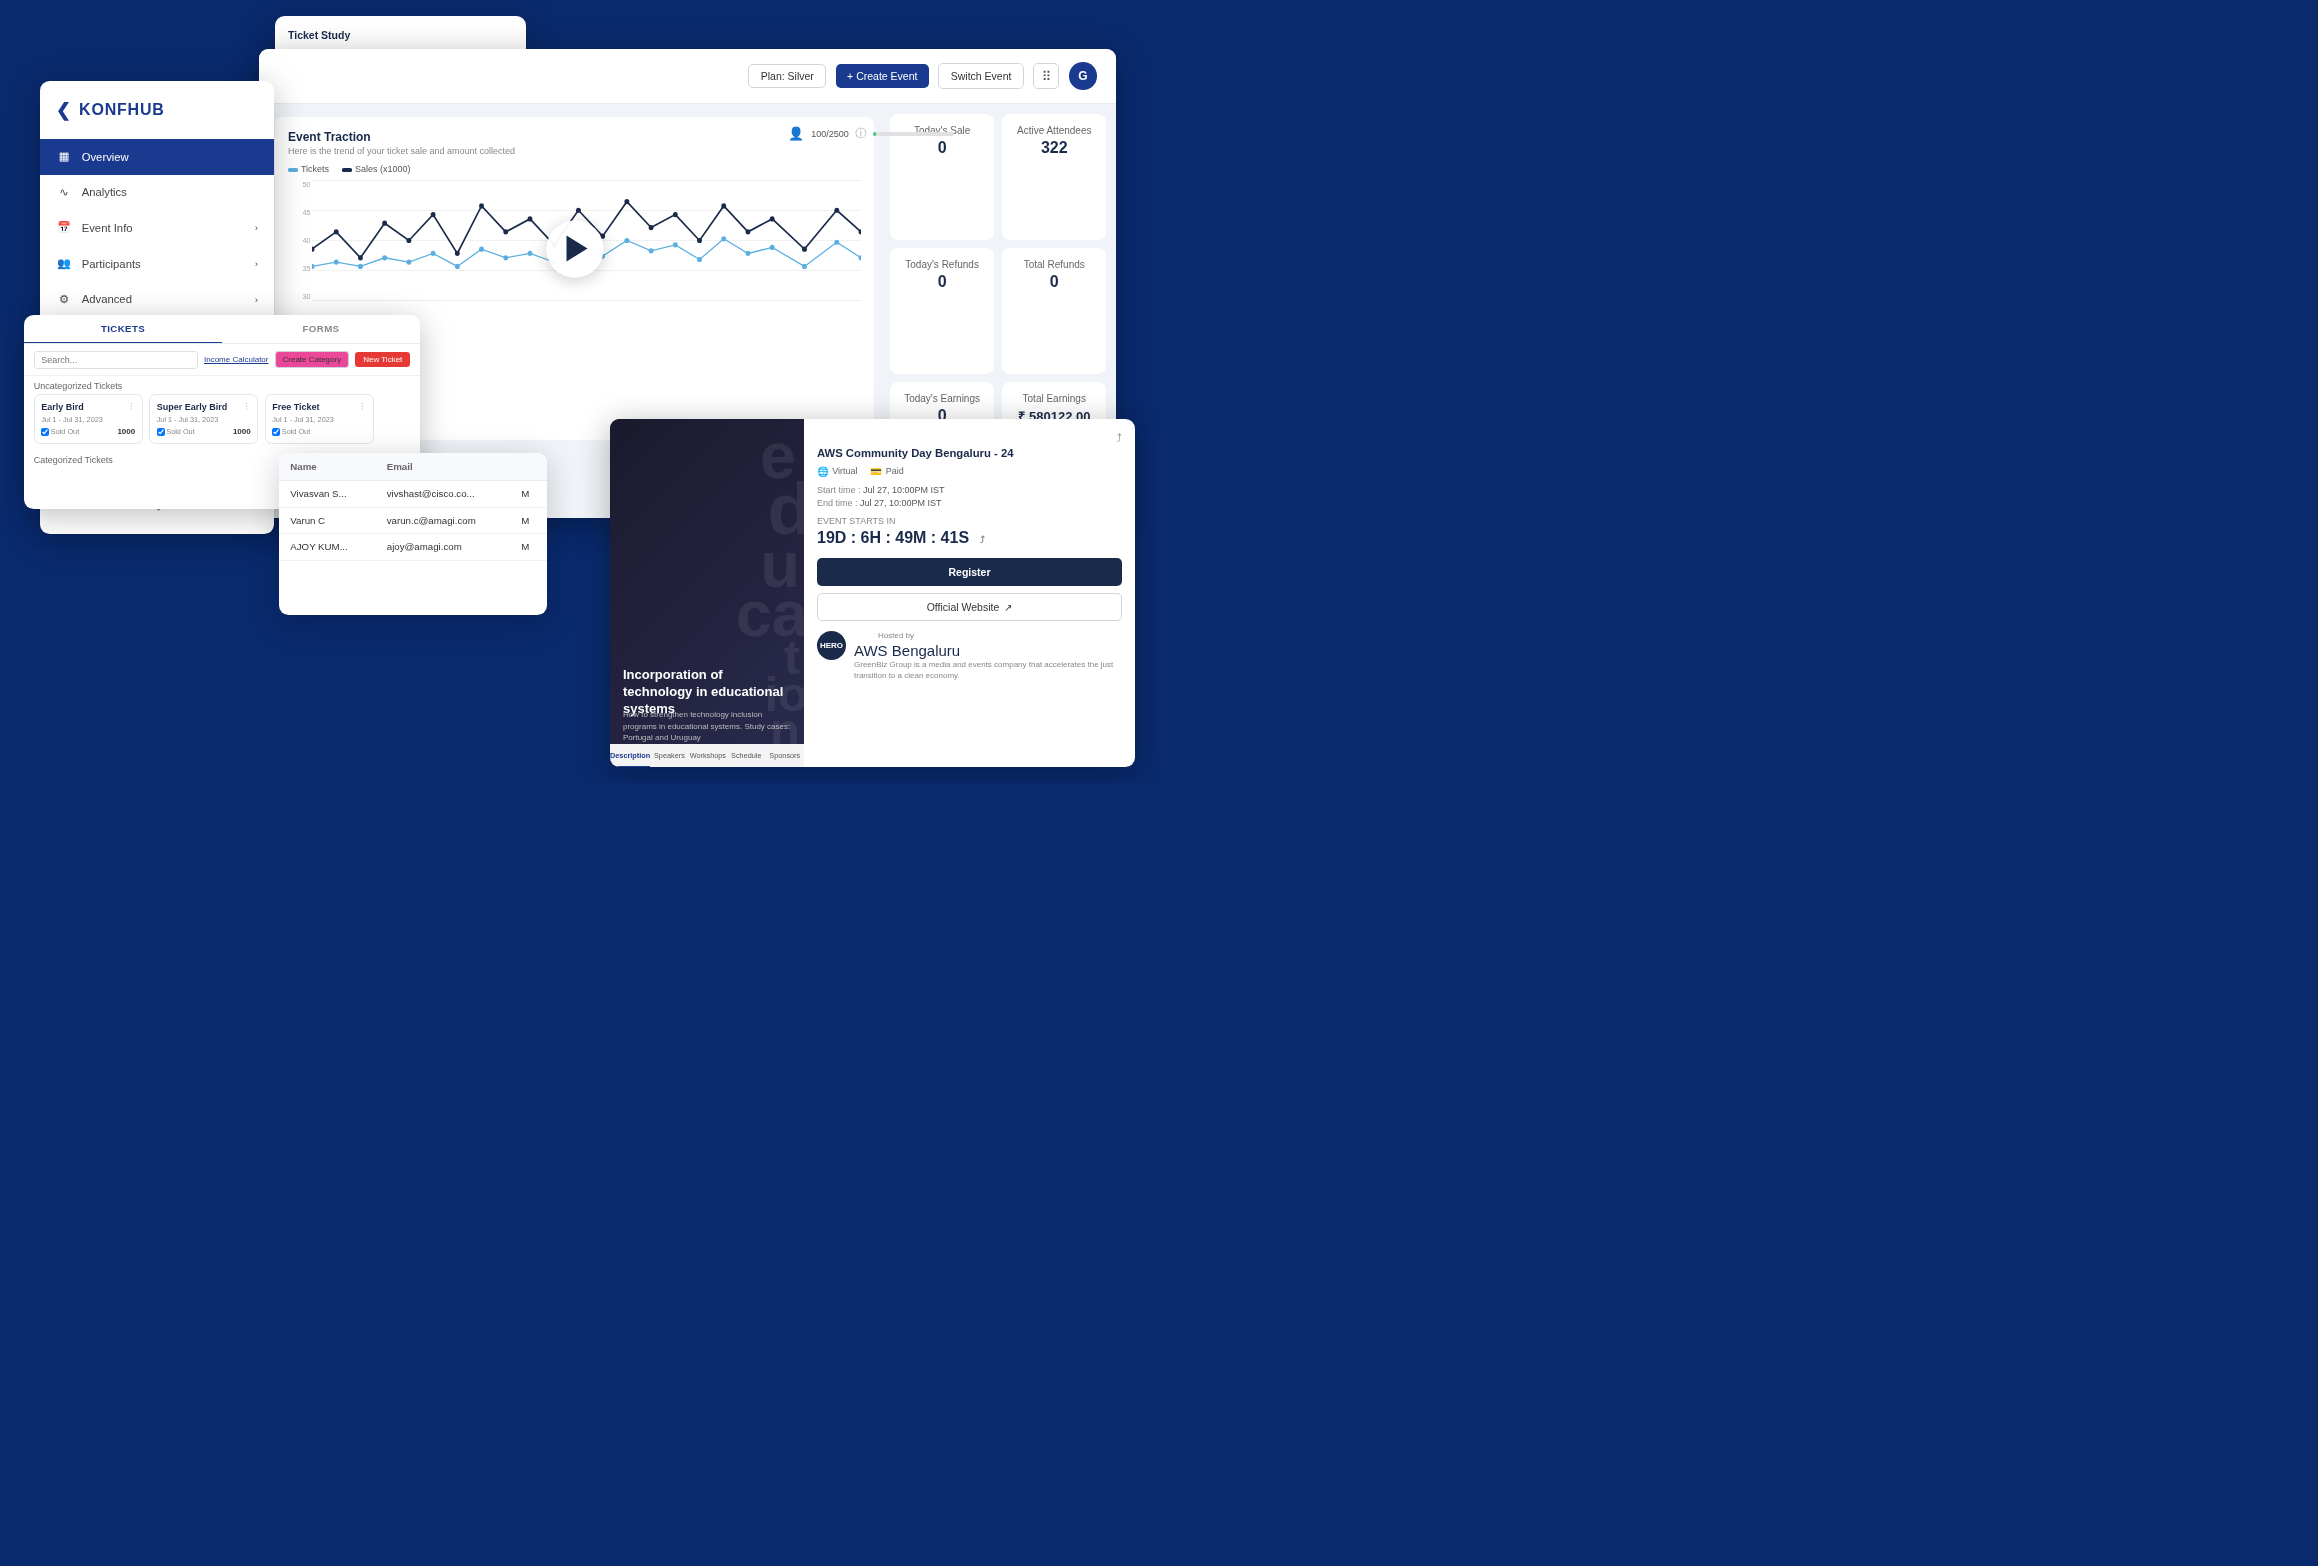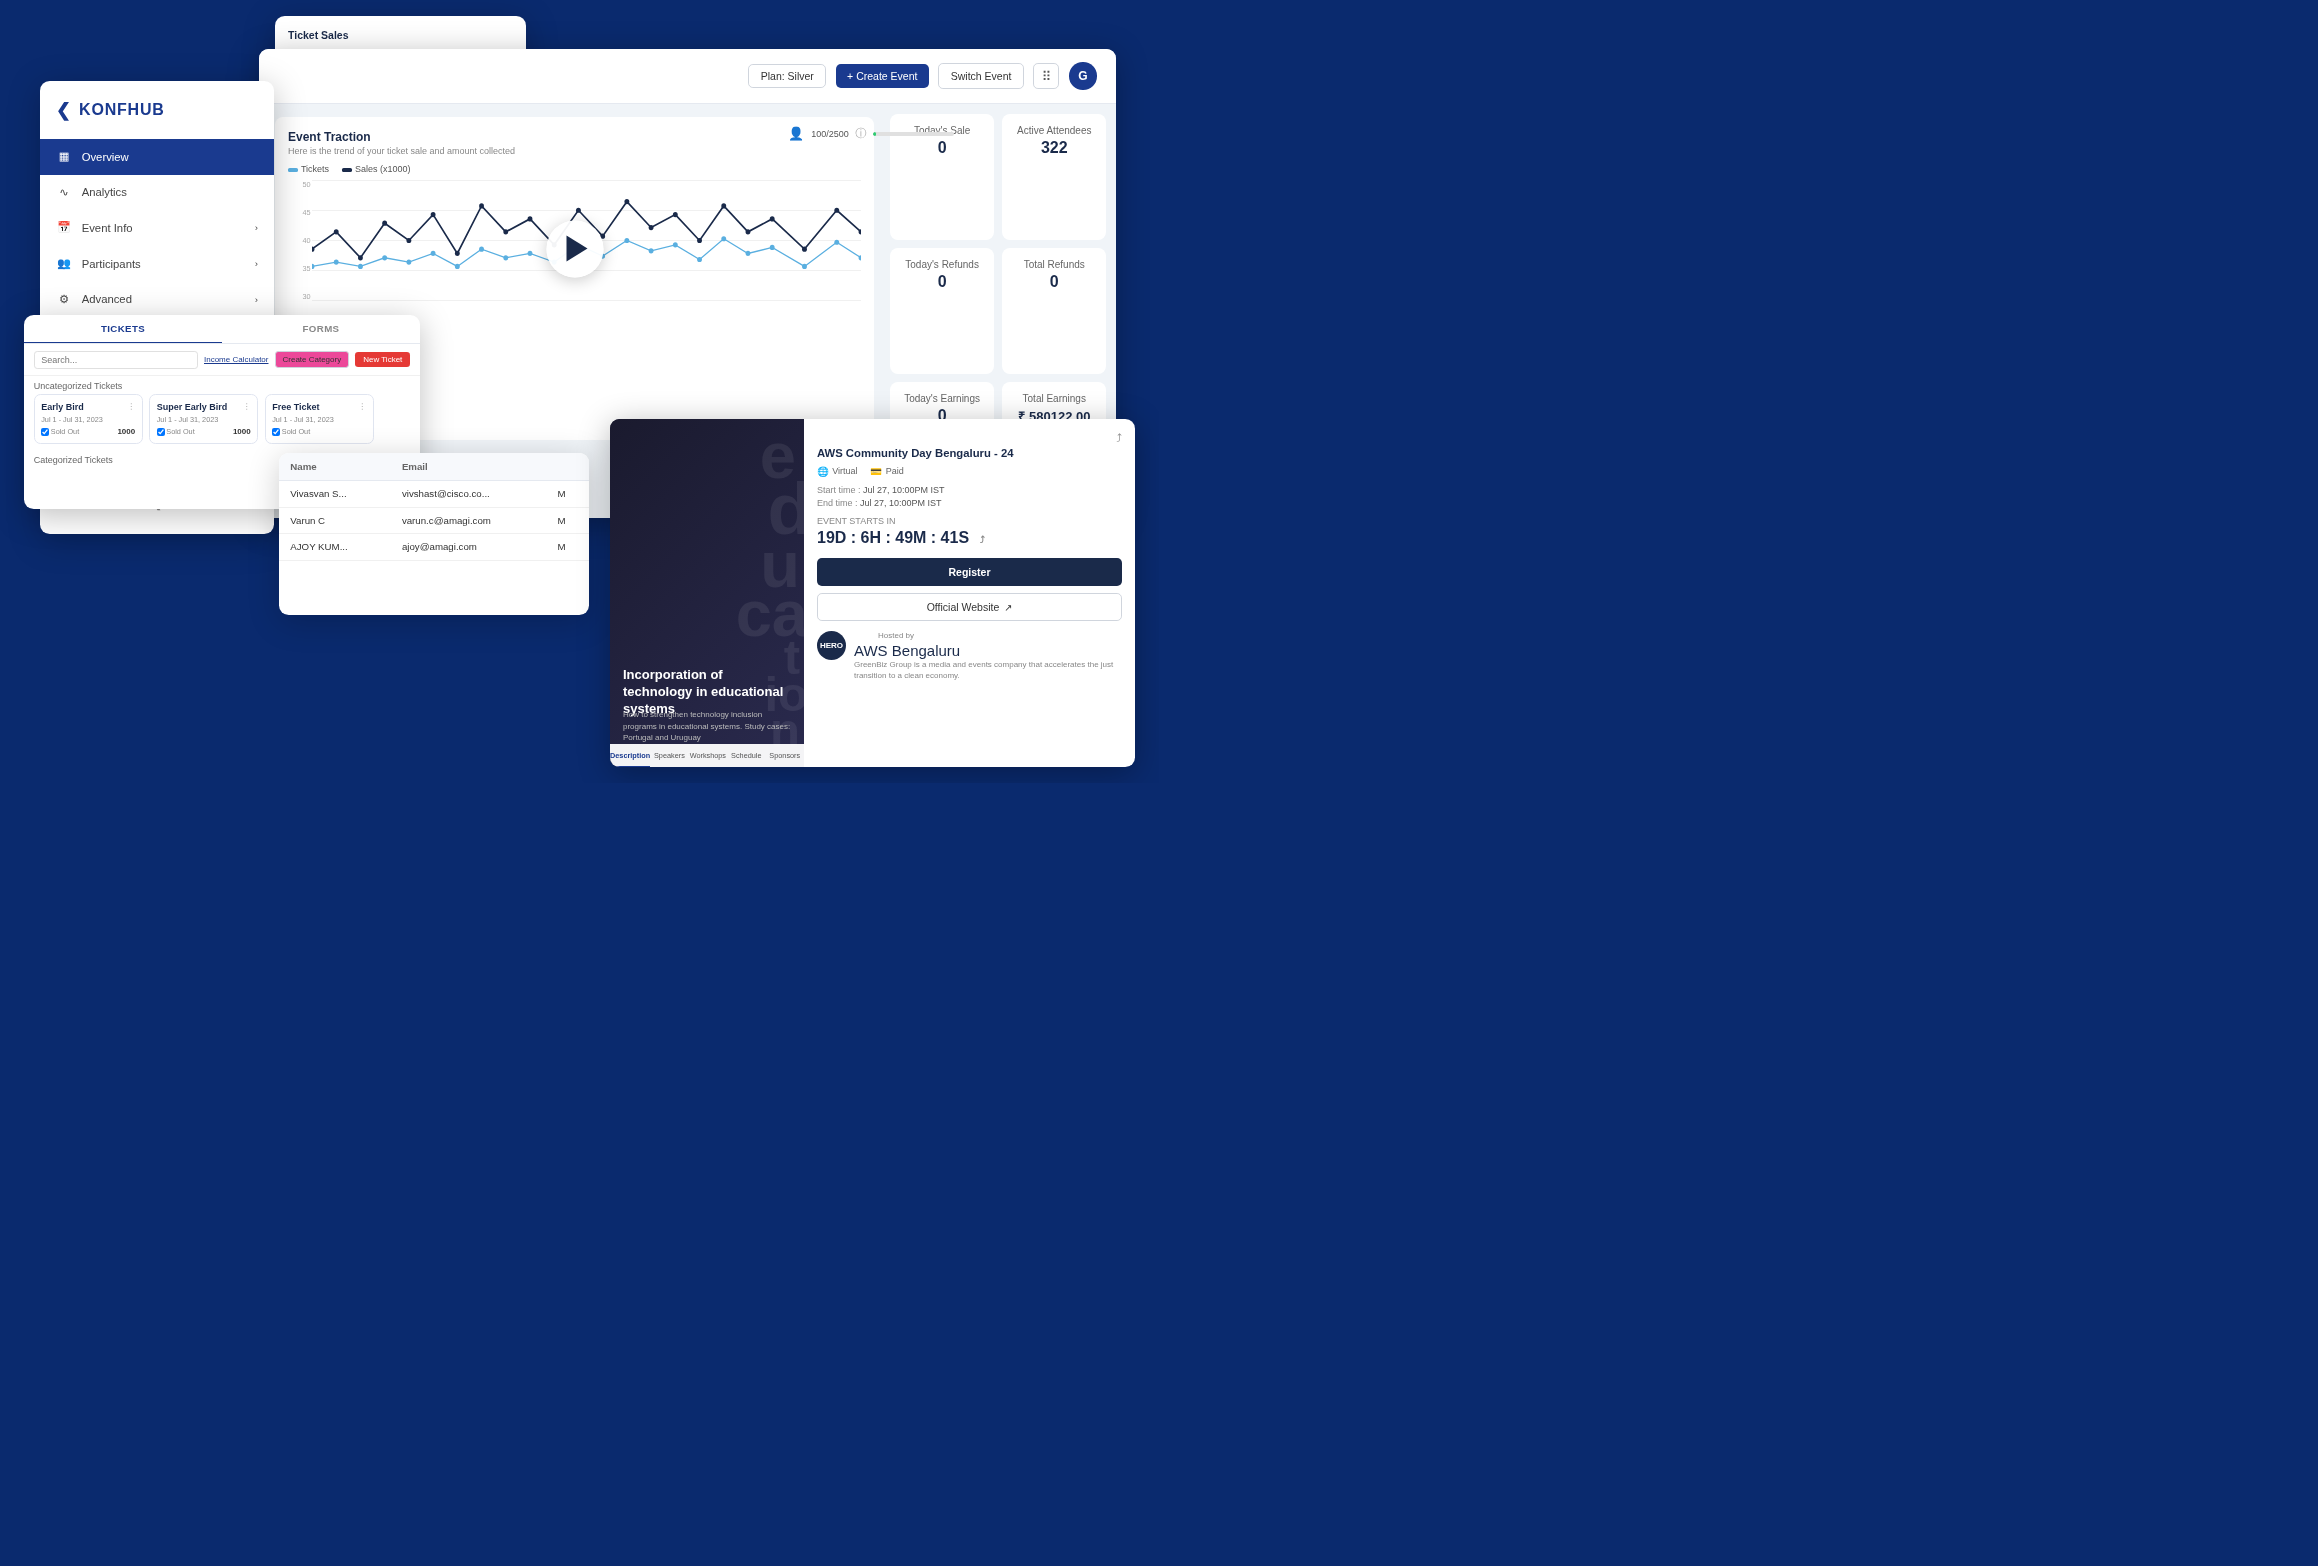--- a/index.html
+++ b/index.html
@@ -657,21 +657,21 @@
       font-size: 8px;
       color: #888;
       line-height: 1.4;
     }
 
     
     .participants-card {
       position: absolute;
       top: 453px;
       left: 279px;
-      width: 310px;
+      width: 268px;
       height: 162px;
       background: #fff;
       border-radius: 9.7px;
       box-shadow: 0 6.5px 32px rgba(0,0,0,0.2);
       overflow: hidden;
     }
 
     .participants-table {
       width: 100%;
       border-collapse: collapse;
@@ -769,21 +769,21 @@
       top: 0; left: 24px;
       right: 0; bottom: 16px;
       width: calc(100% - 24px);
       height: calc(100% - 16px);
     }
   </style>
 </head>
 <body>
 
 <div class="ticket-sales-card">
-  <div class="ts-title">Ticket Sales</div>
+  <div class="ts-title">Ticket Study</div>
   <div class="bar-chart" id="bar-chart-container">
 
   <div class="bar" style="height: 100%;"></div>
       <div class="bar" style="height: 73.3333%;"></div>
       <div class="bar" style="height: 60%;"></div>
       <div class="bar" style="height: 53.3333%;"></div>
       <div class="bar" style="height: 64%;"></div>
       <div class="bar" style="height: 46.6667%;"></div>
       <div class="bar" style="height: 40%;"></div>
       <div class="bar" style="height: 50.6667%;"></div>

